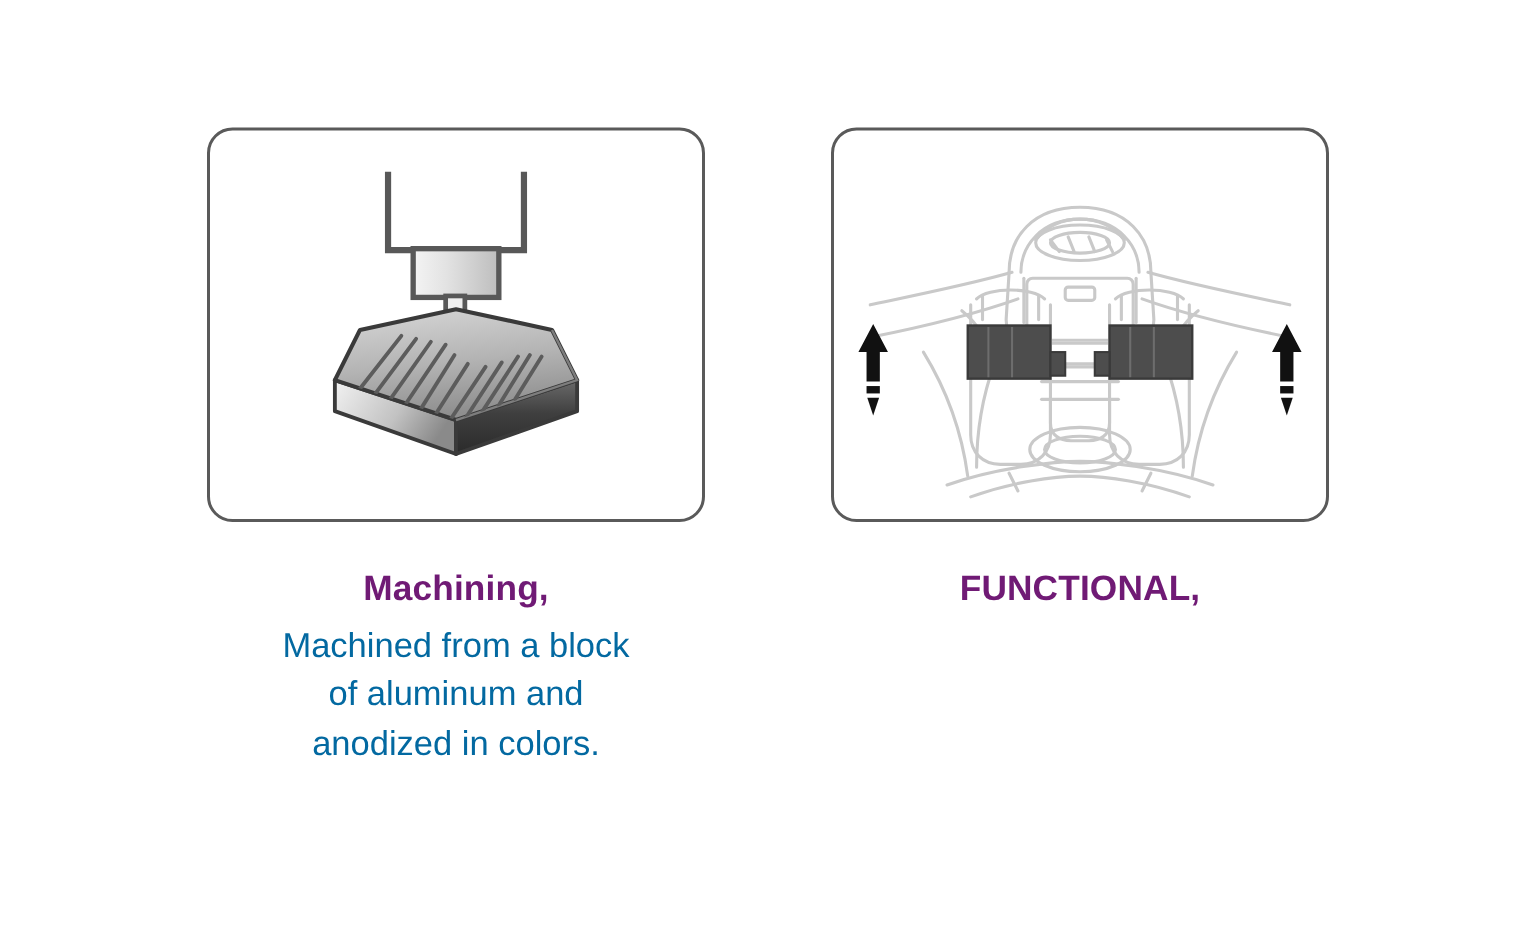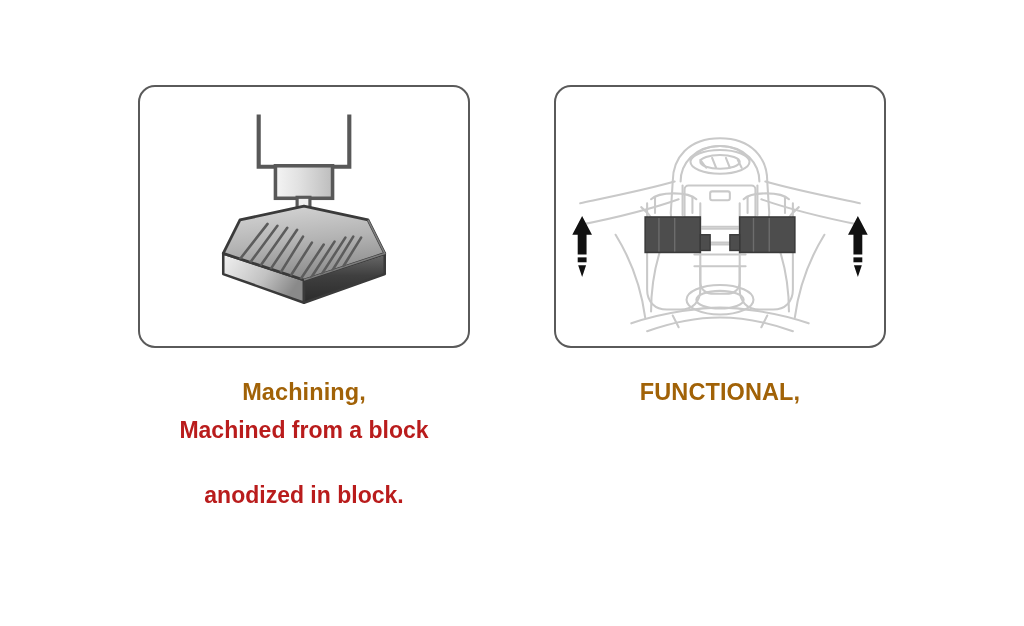--- a/index.html
+++ b/index.html
@@ -55,30 +55,30 @@
 
   .caption {
     width: 352px;
     text-align: center;
     margin-top: 31px;
   }
 
   .caption-title {
     font-size: 23.5px;
     font-weight: bold;
-    color: #a16207;
+    color: #701a75;
     letter-spacing: 0.1px;
     line-height: 1.18;
     margin: 0 0 7px 0;
   }
 
   .caption-body {
     font-size: 23px;
-    font-weight: bold;
-    color: #b91c1c;
+    font-weight: normal;
+    color: #0369a1;
     line-height: 1.42;
     margin: 0;
   }
 </style>
 </head>
 <body>
 
 <div id="feature-grid">
 
   <div class="feature-column">
@@ -150,22 +150,22 @@
             <line x1="206" y1="182" x2="224" y2="153"></line>
           </g>
         </g>
       </svg>
     </div>
 
     <div class="caption">
       <p class="caption-title">Machining,</p>
       <p class="caption-body">
         <span>Machined from a block</span><br>
-        <br>
-        <span>anodized in block.</span>
+        <span>of aluminum and</span><br>
+        <span>anodized in colors.</span>
       </p>
     </div>
   </div>
 
   <div class="feature-column">
 
     <div class="icon-panel">
       <svg class="icon-svg" viewBox="0 0 332 263">
         <g fill="none" stroke="#c9c9c9" stroke-width="2.1" stroke-linecap="round" stroke-linejoin="round">
 

